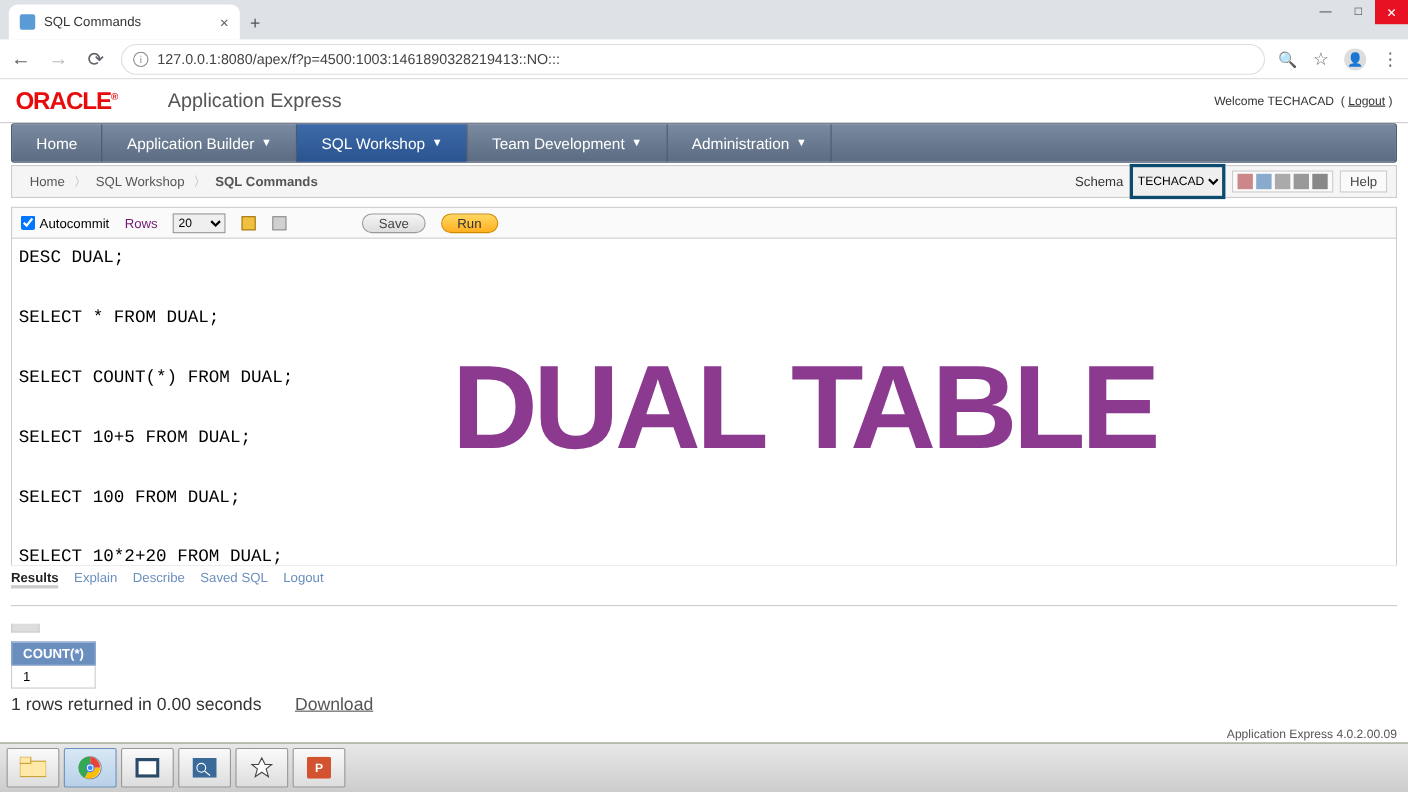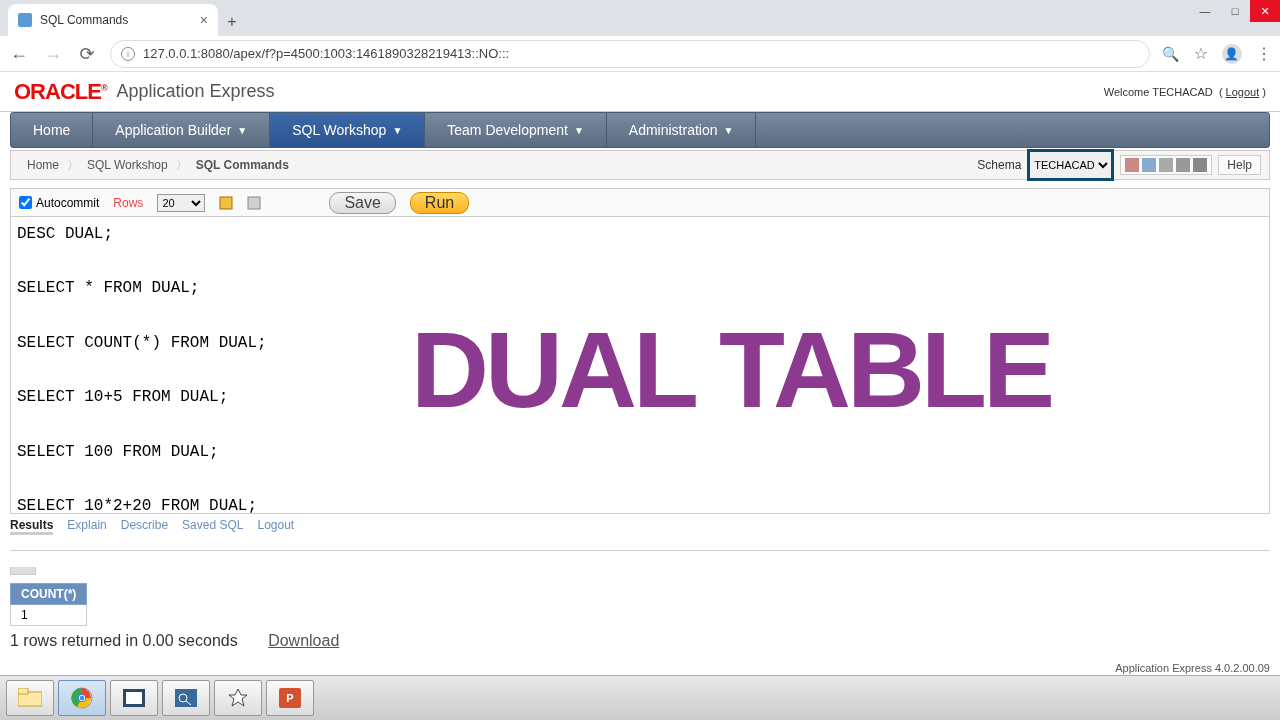--- a/index.html
+++ b/index.html
@@ -21,21 +21,21 @@
 
 .addr-bar { height: 36px; background:#fff; border-bottom:1px solid #ddd; display:flex; align-items:center; padding: 0 8px; gap:12px; }
 .nav-btn { color:#5f6368; font-size:18px; width:22px; text-align:center; }
 .nav-btn.disabled { color:#bbb; }
 .url-box { flex:1; display:flex; align-items:center; gap:8px; height:28px; border:1px solid #ddd; border-radius:14px; padding:0 10px; font-size:13px; color:#444; }
 .url-box .info-icon { width:14px; height:14px; border:1px solid #888; border-radius:50%; display:flex; align-items:center; justify-content:center; font-size:9px; color:#888; }
 .addr-right { display:flex; gap:14px; align-items:center; color:#5f6368; font-size:16px; }
 .avatar-circle { width:20px; height:20px; border-radius:50%; background:#ddd; display:flex; align-items:center; justify-content:center; font-size:12px; }
 
 
-.apex-header { height:40px; display:flex; align-items:center; padding:0 14px; border-bottom:1px solid #ccc; }
+.apex-header { height:40px; display:flex; align-items:center; padding:0 14px; border-bottom:1px solid #ccc;gap:36px; }
 .oracle-logo { color:#e80b0b; font-weight:bold; font-size:22px; letter-spacing:-1px; font-family: Arial; }
 .oracle-reg { font-size:9px; vertical-align:super; color:#e80b0b; }
 .apex-title { color:#555; font-size:18px; margin-left:10px; }
 .welcome { margin-left:auto; font-size:11px; color:#333; }
 .welcome a { color:#333; }
 
 
 .main-nav { height:36px; background:linear-gradient(#7a8aa0,#5a6b82); display:flex; border:1px solid #4a5a70; border-radius:3px; margin:0 10px; }
 .nav-item { padding:0 22px; display:flex; align-items:center; color:#fff; font-size:14px; border-right:1px solid #4a5a70; cursor:pointer; }
 .nav-item.active { background:linear-gradient(#3d6aa8,#2a5490); }
@@ -48,24 +48,24 @@
 .crumb-bar .right { margin-left:auto; display:flex; align-items:center; gap:6px; }
 .schema-label { color:#333; }
 .schema-sel { border:3px solid #0c4a6e; font-size:11px; height:32px; }
 .tool-icons { display:flex; gap:3px; border:1px solid #ccc; padding:2px 4px; background:#fafafa; }
 .tool-icons span { width:14px; height:14px; display:inline-block; }
 .help-btn { border:1px solid #ccc; padding:2px 8px; background:#fafafa; color:#444; }
 
 
 .sql-toolbar { margin:8px 10px 0; border:1px solid #ccc; border-bottom:none; background:#fafafa; height:28px; display:flex; align-items:center; padding:0 8px; gap:14px; font-size:12px; }
 .chk { display:flex; align-items:center; gap:4px; }
-.rows-label { color:#ef4444;text-align:right; }
+.rows-label { color:#701a75;text-align:right; }
 .rows-sel { border:1px solid #999; font-size:11px; height:18px; width:48px; }
 .mini-icon { width:14px; height:14px; display:inline-block; }
-.btn { border:1px solid #999; border-radius:10px; padding:1px 14px; font-size:16px; cursor:pointer; }
+.btn { border:1px solid #999; border-radius:10px; padding:1px 14px; font-size:12px; cursor:pointer; }
 .btn-save { background:linear-gradient(#f5f5f5,#ddd); color:#444; }
 .btn-run { background:linear-gradient(#ffd862,#ffb020); color:#333; border-color:#d08a00; }
 
 
 .sql-area { margin:0 10px; border:1px solid #ccc; height:298px; overflow:auto; position:relative; background:#fff; }
 .sql-text { padding:4px 6px; font-family:'Courier New',monospace; font-size:16px; color:#000; white-space:pre; line-height:1.7; }
 .sysdate { text-decoration: underline wavy #c00; }
 
 
 .overlay-title { position:absolute; top:90px; left:400px; font-size:108px; font-weight:800; color:#8b3a8f; letter-spacing:-4px; pointer-events:none; font-family:Arial; }

